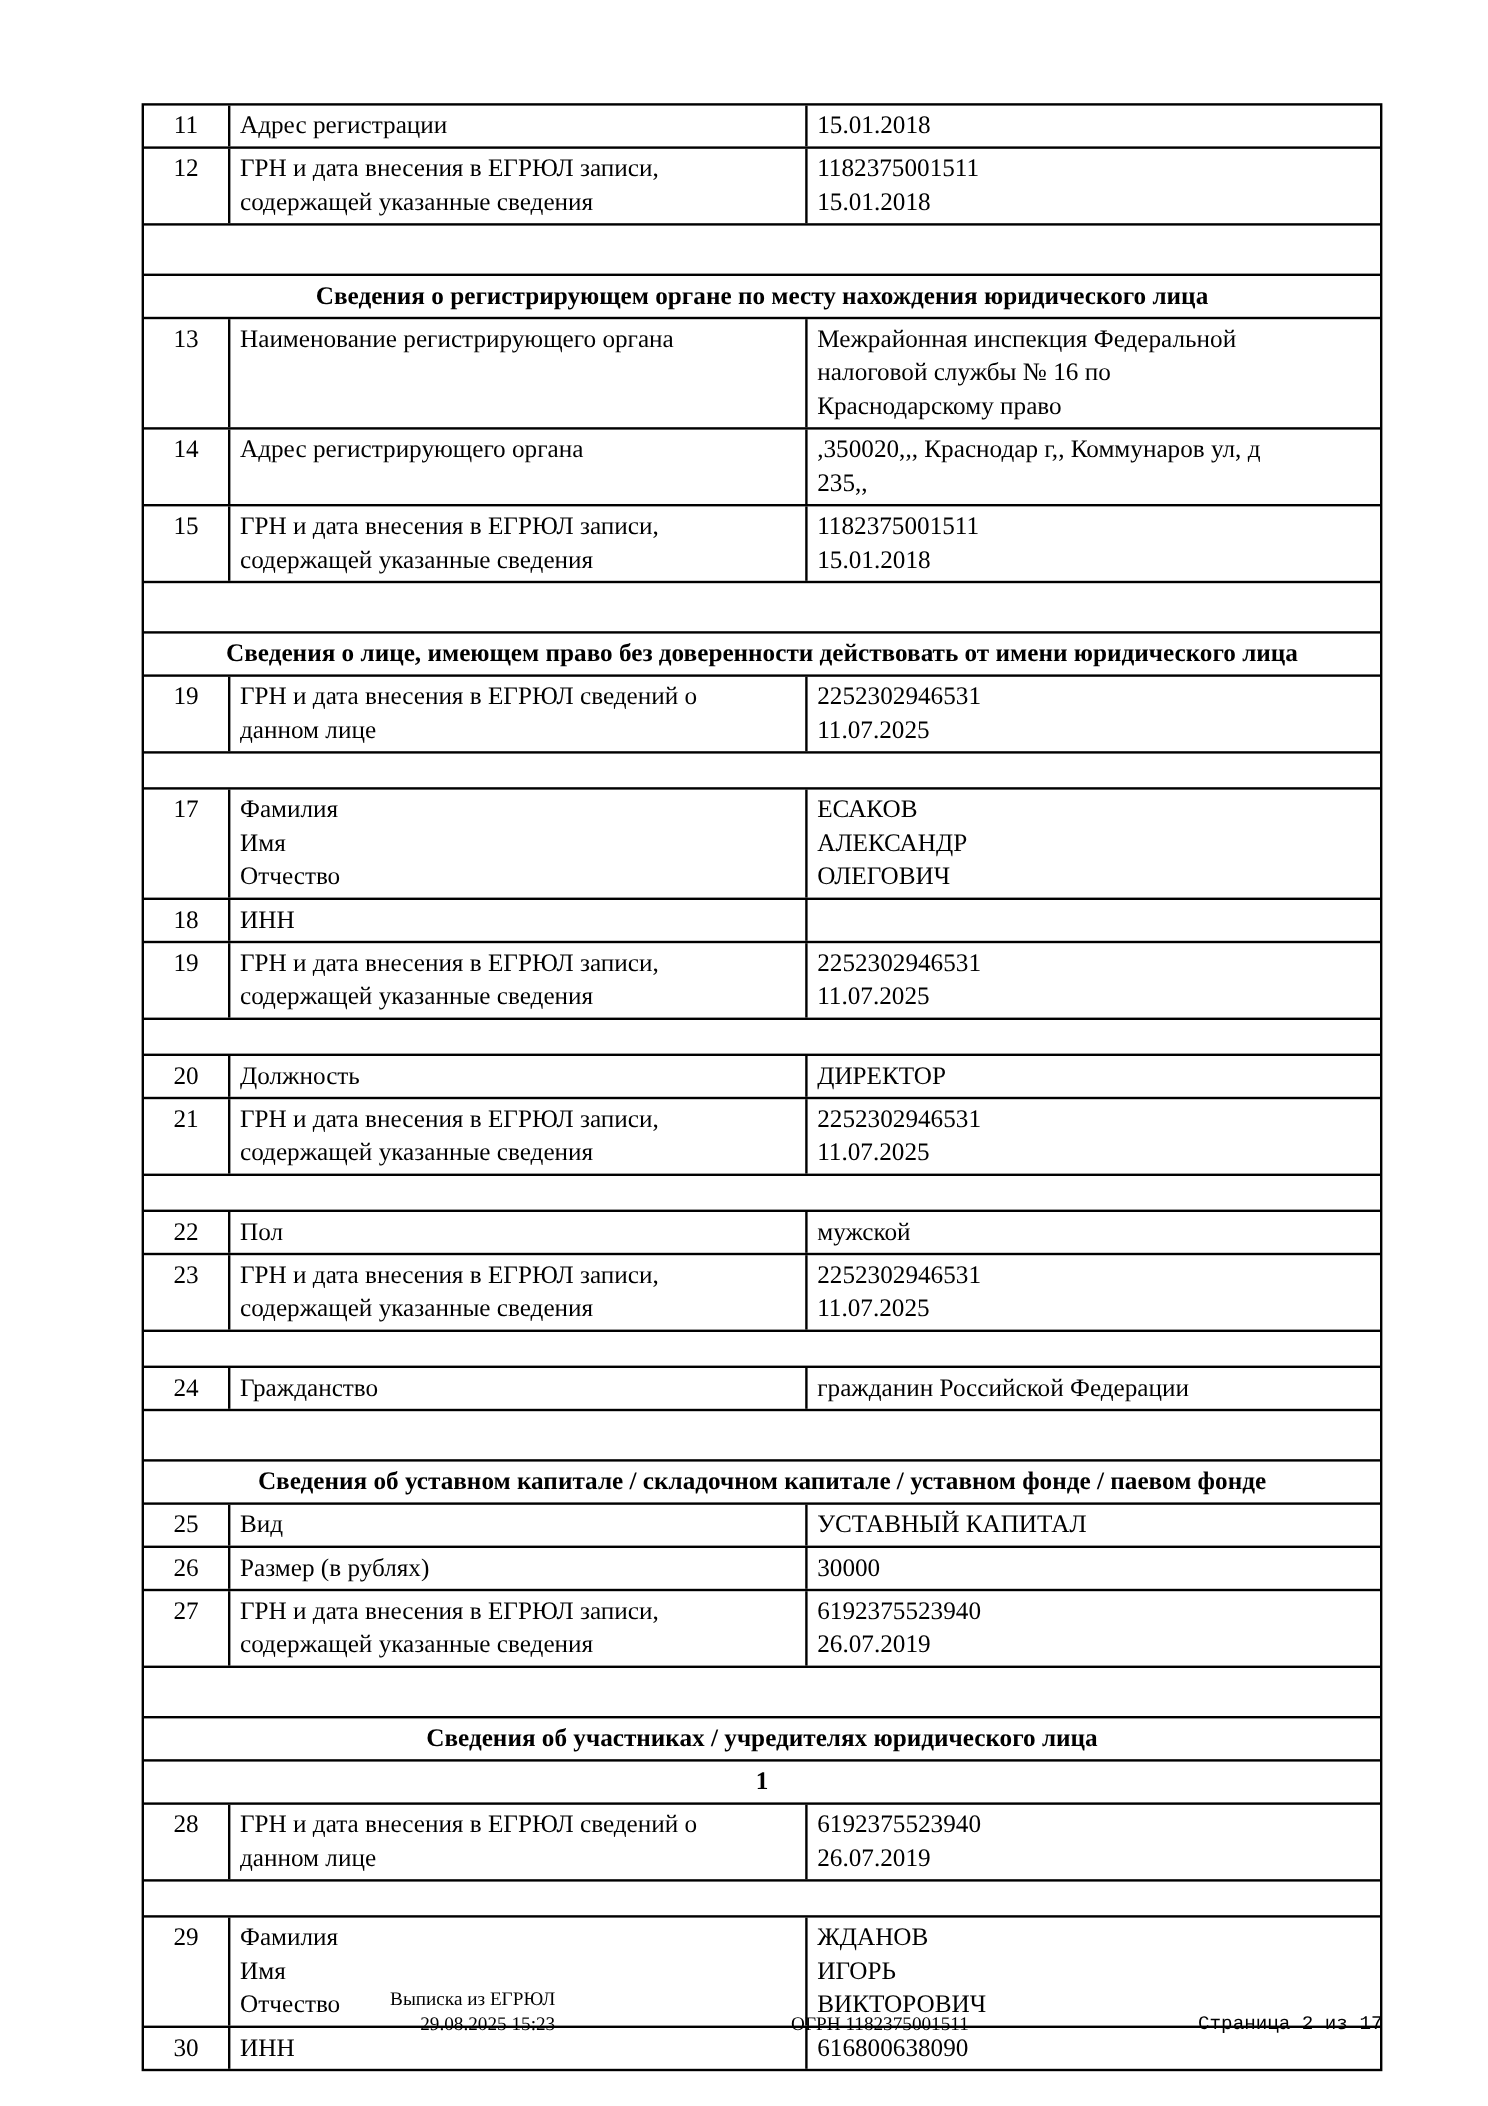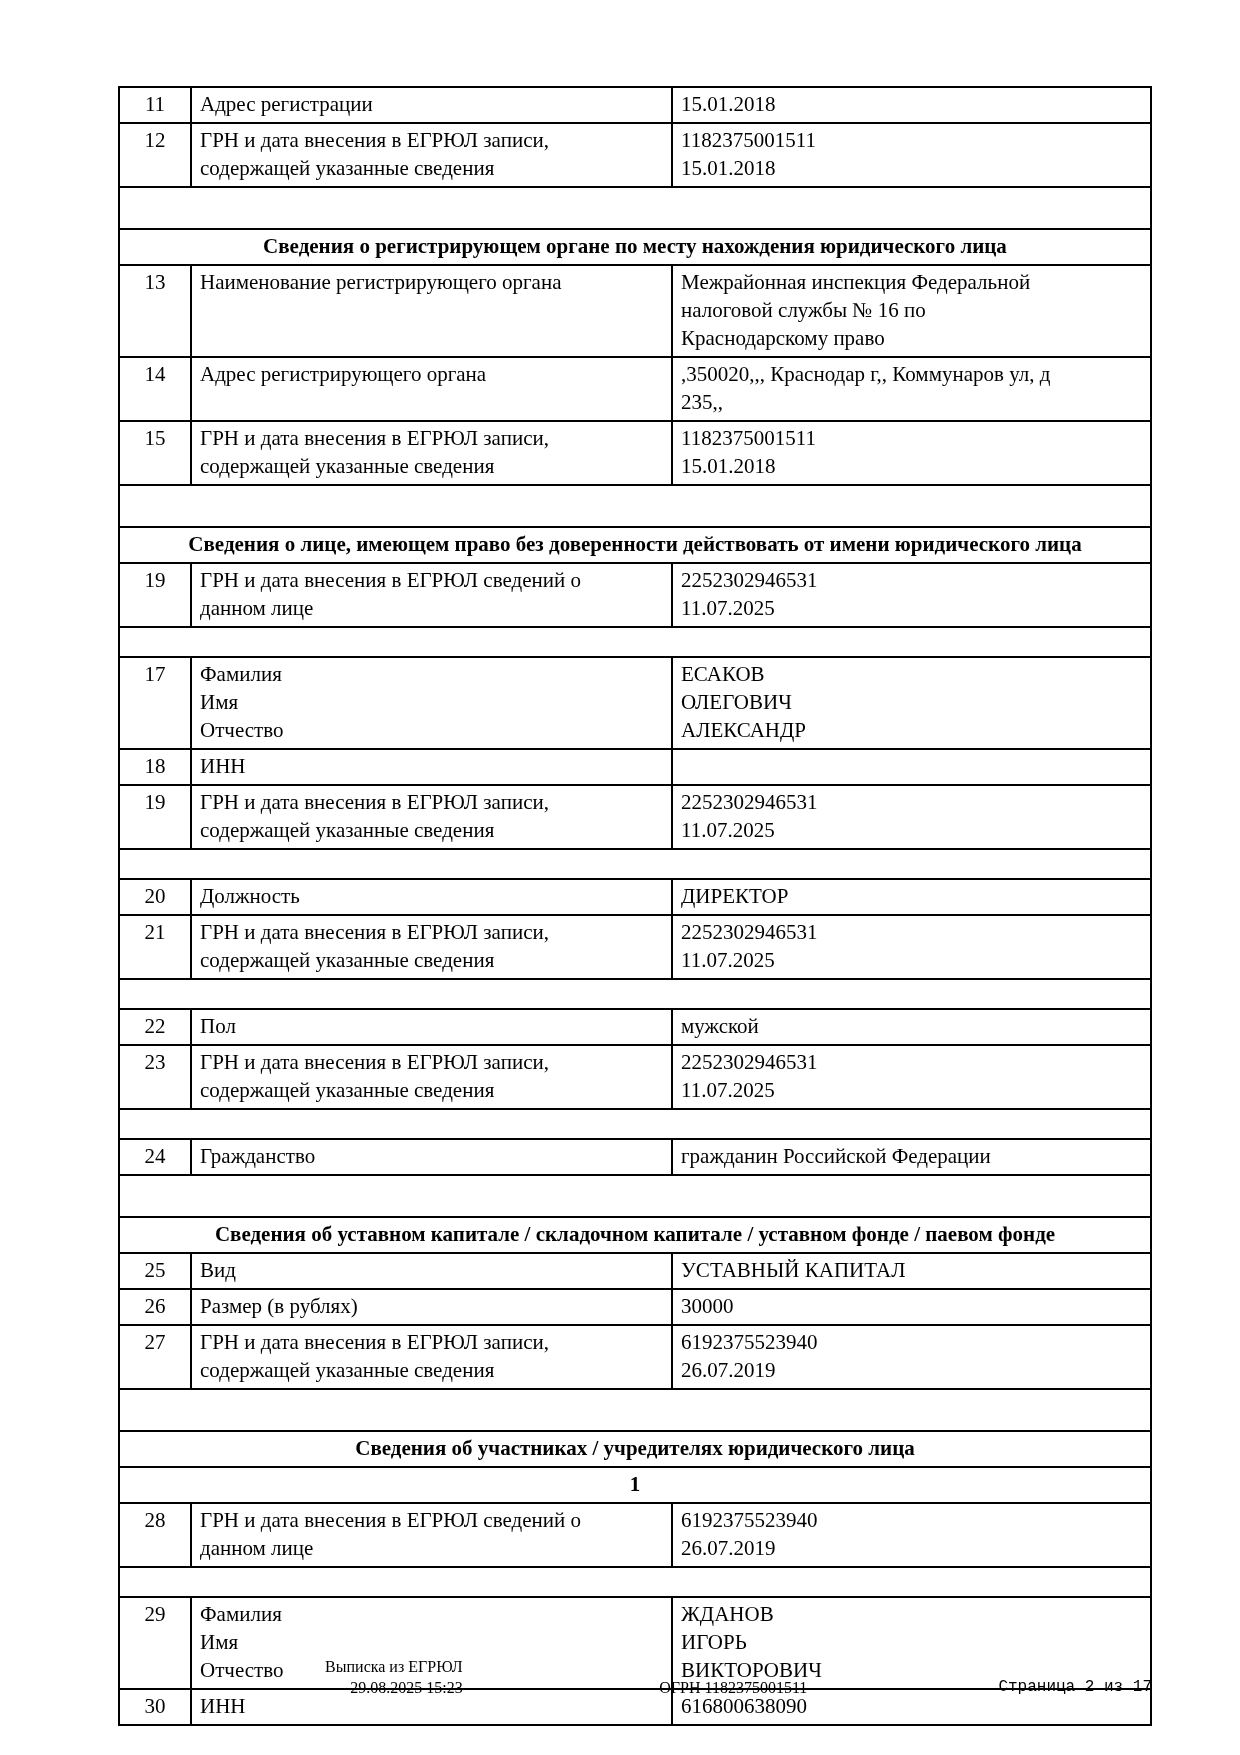--- a/index.html
+++ b/index.html
@@ -143,22 +143,22 @@
       <div class="spacer-row"></div>
       <div class="trow">
         <div class="cell cell-num">17</div>
         <div class="cell cell-label">
           <div class="line">Фамилия</div>
           <div class="line">Имя</div>
           <div class="line">Отчество</div>
         </div>
         <div class="cell cell-value">
           <div class="line">ЕСАКОВ</div>
+          <div class="line">АЛЕКСАНДР</div>
           <div class="line">ОЛЕГОВИЧ</div>
-          <div class="line">АЛЕКСАНДР</div>
         </div>
       </div>
       <div class="trow">
         <div class="cell cell-num">18</div>
         <div class="cell cell-label">
           <div class="line">ИНН</div>
         </div>
       </div>
       <div class="trow">
         <div class="cell cell-num">19</div>

